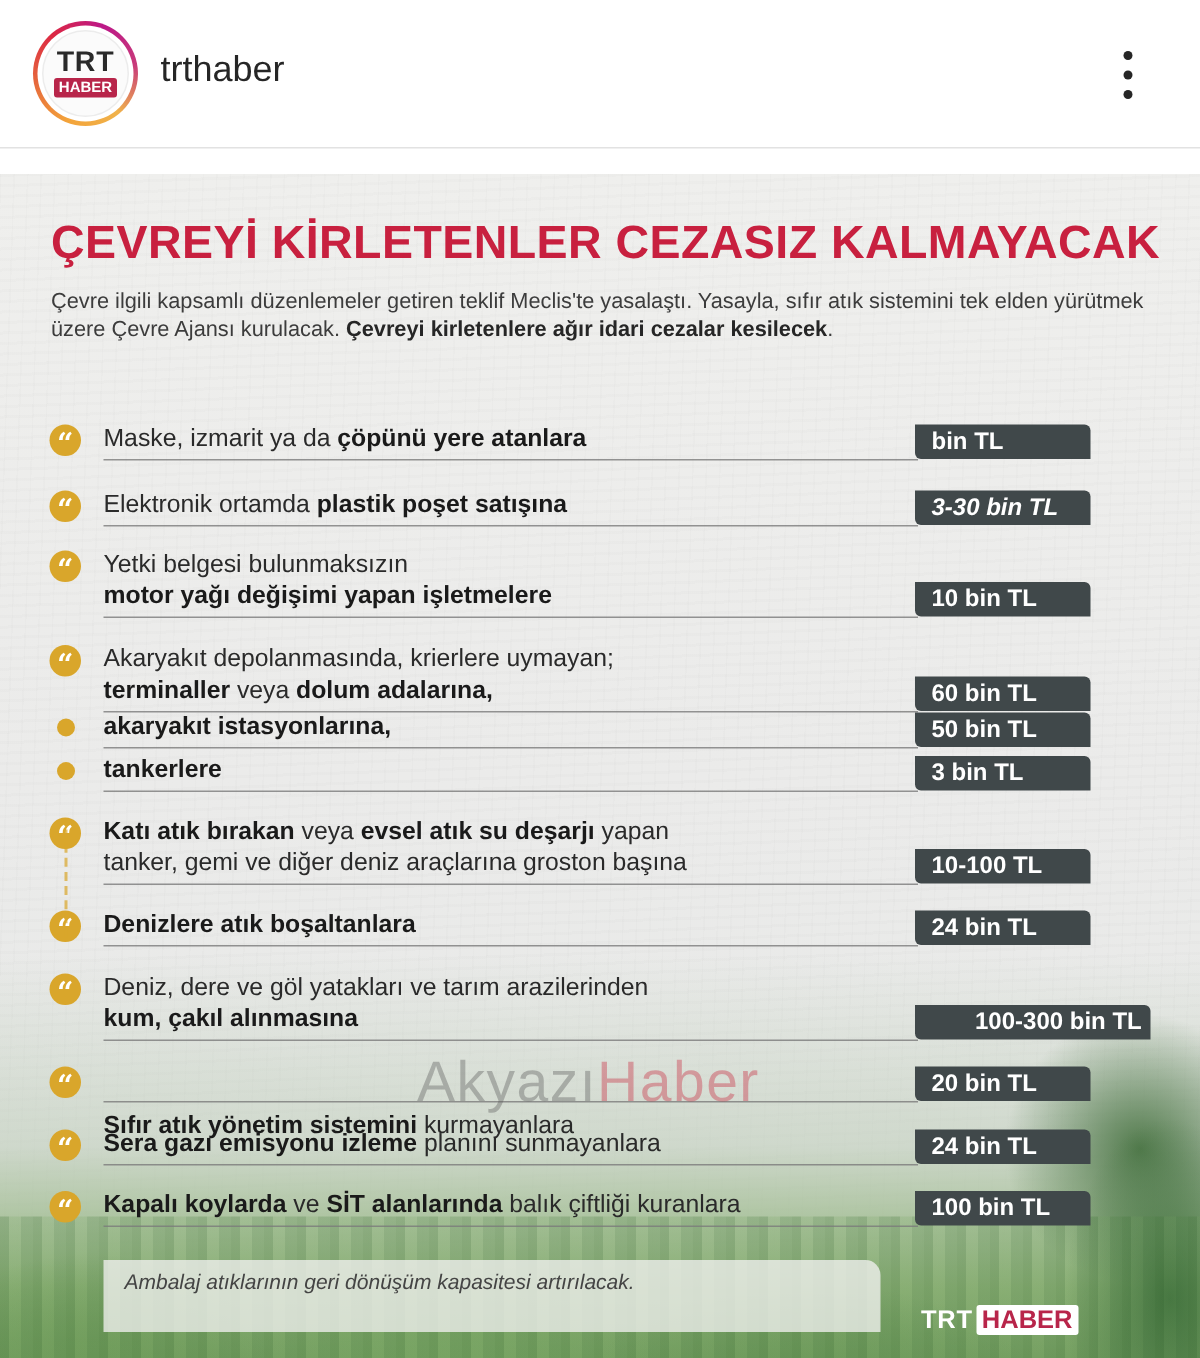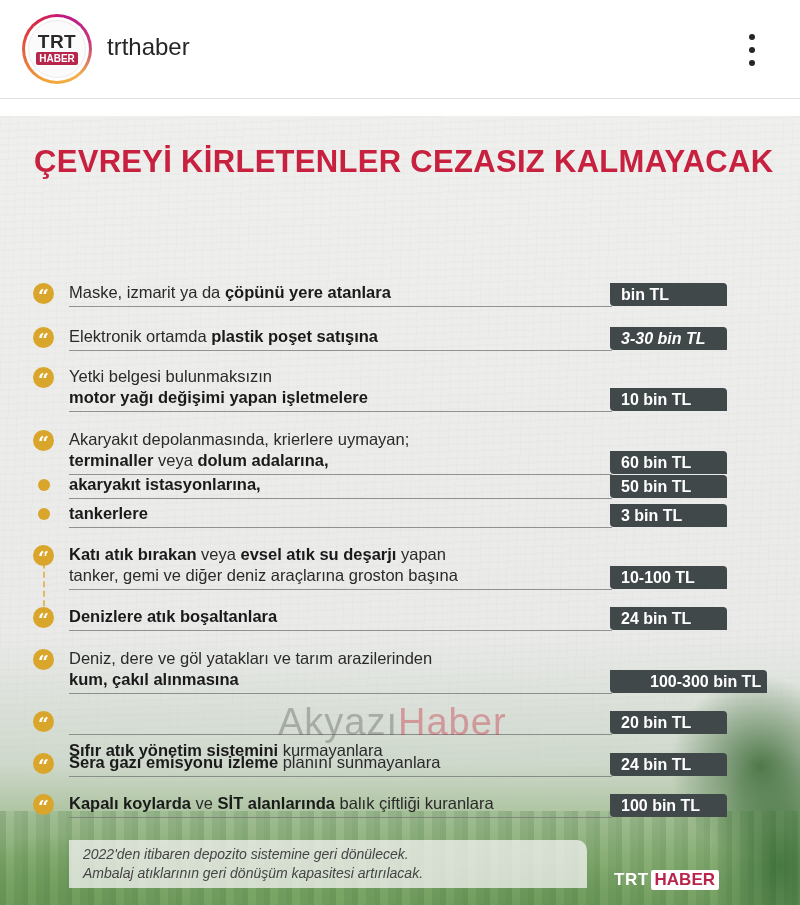--- a/index.html
+++ b/index.html
@@ -78,20 +78,21 @@
     <span></span>
   </div>
 </div>
 
 <div class="post">
   <div class="forest">
       <div class="forest-trees"></div>
     </div>
 
   <div class="headline">ÇEVREYİ KİRLETENLER CEZASIZ KALMAYACAK</div>
+  <div class="intro"><span>Çevre ilgili kapsamlı düzenlemeler getiren teklif Meclis'te yasalaştı. Yasayla, sıfır atık sistemini tek elden yürütmek üzere Çevre Ajansı kurulacak. </span><b>Çevreyi kirletenlere ağır idari cezalar kesilecek</b><span>.</span></div>
 
   <div id="rows">
       <div class="row" style="top: 166px;">
         <div class="quote-icon" style="top: 1px;">“</div>
         <div class="row-text" style="top: 0px;"><span>Maske, izmarit ya da </span><b>çöpünü yere atanlara</b></div>
         <div class="underline" style="top: 24px;"></div>
         <div class="price" style="top: 1px;">bin TL</div>
       </div>
       <div class="row" style="top: 210px;">
         <div class="quote-icon" style="top: 1px;">“</div>
@@ -162,21 +163,20 @@
         <div class="row-text" style="top: 0px;"><b>Kapalı koylarda</b><span> ve </span><b>SİT alanlarında</b><span> balık çiftliği kuranlara</span></div>
         <div class="underline" style="top: 24px;"></div>
         <div class="price" style="top: 1px;">100 bin TL</div>
       </div>
       <div class="dash-line" style="top: 437px; height: 72px;"></div>
     </div>
 
   <div class="watermark"><span class="wm-a">Akyazı</span><span class="wm-b">Haber</span></div>
 
   <div class="footnote">
-    <div>2022'den itibaren depozito sistemine geri dönülecek.</div>
     <div>Ambalaj atıklarının geri dönüşüm kapasitesi artırılacak.</div>
   </div>
 
   <div class="brand">
     <span class="brand-trt">TRT</span>
     <span class="brand-haber">HABER</span>
   </div>
 </div>
 
 </body></html>

